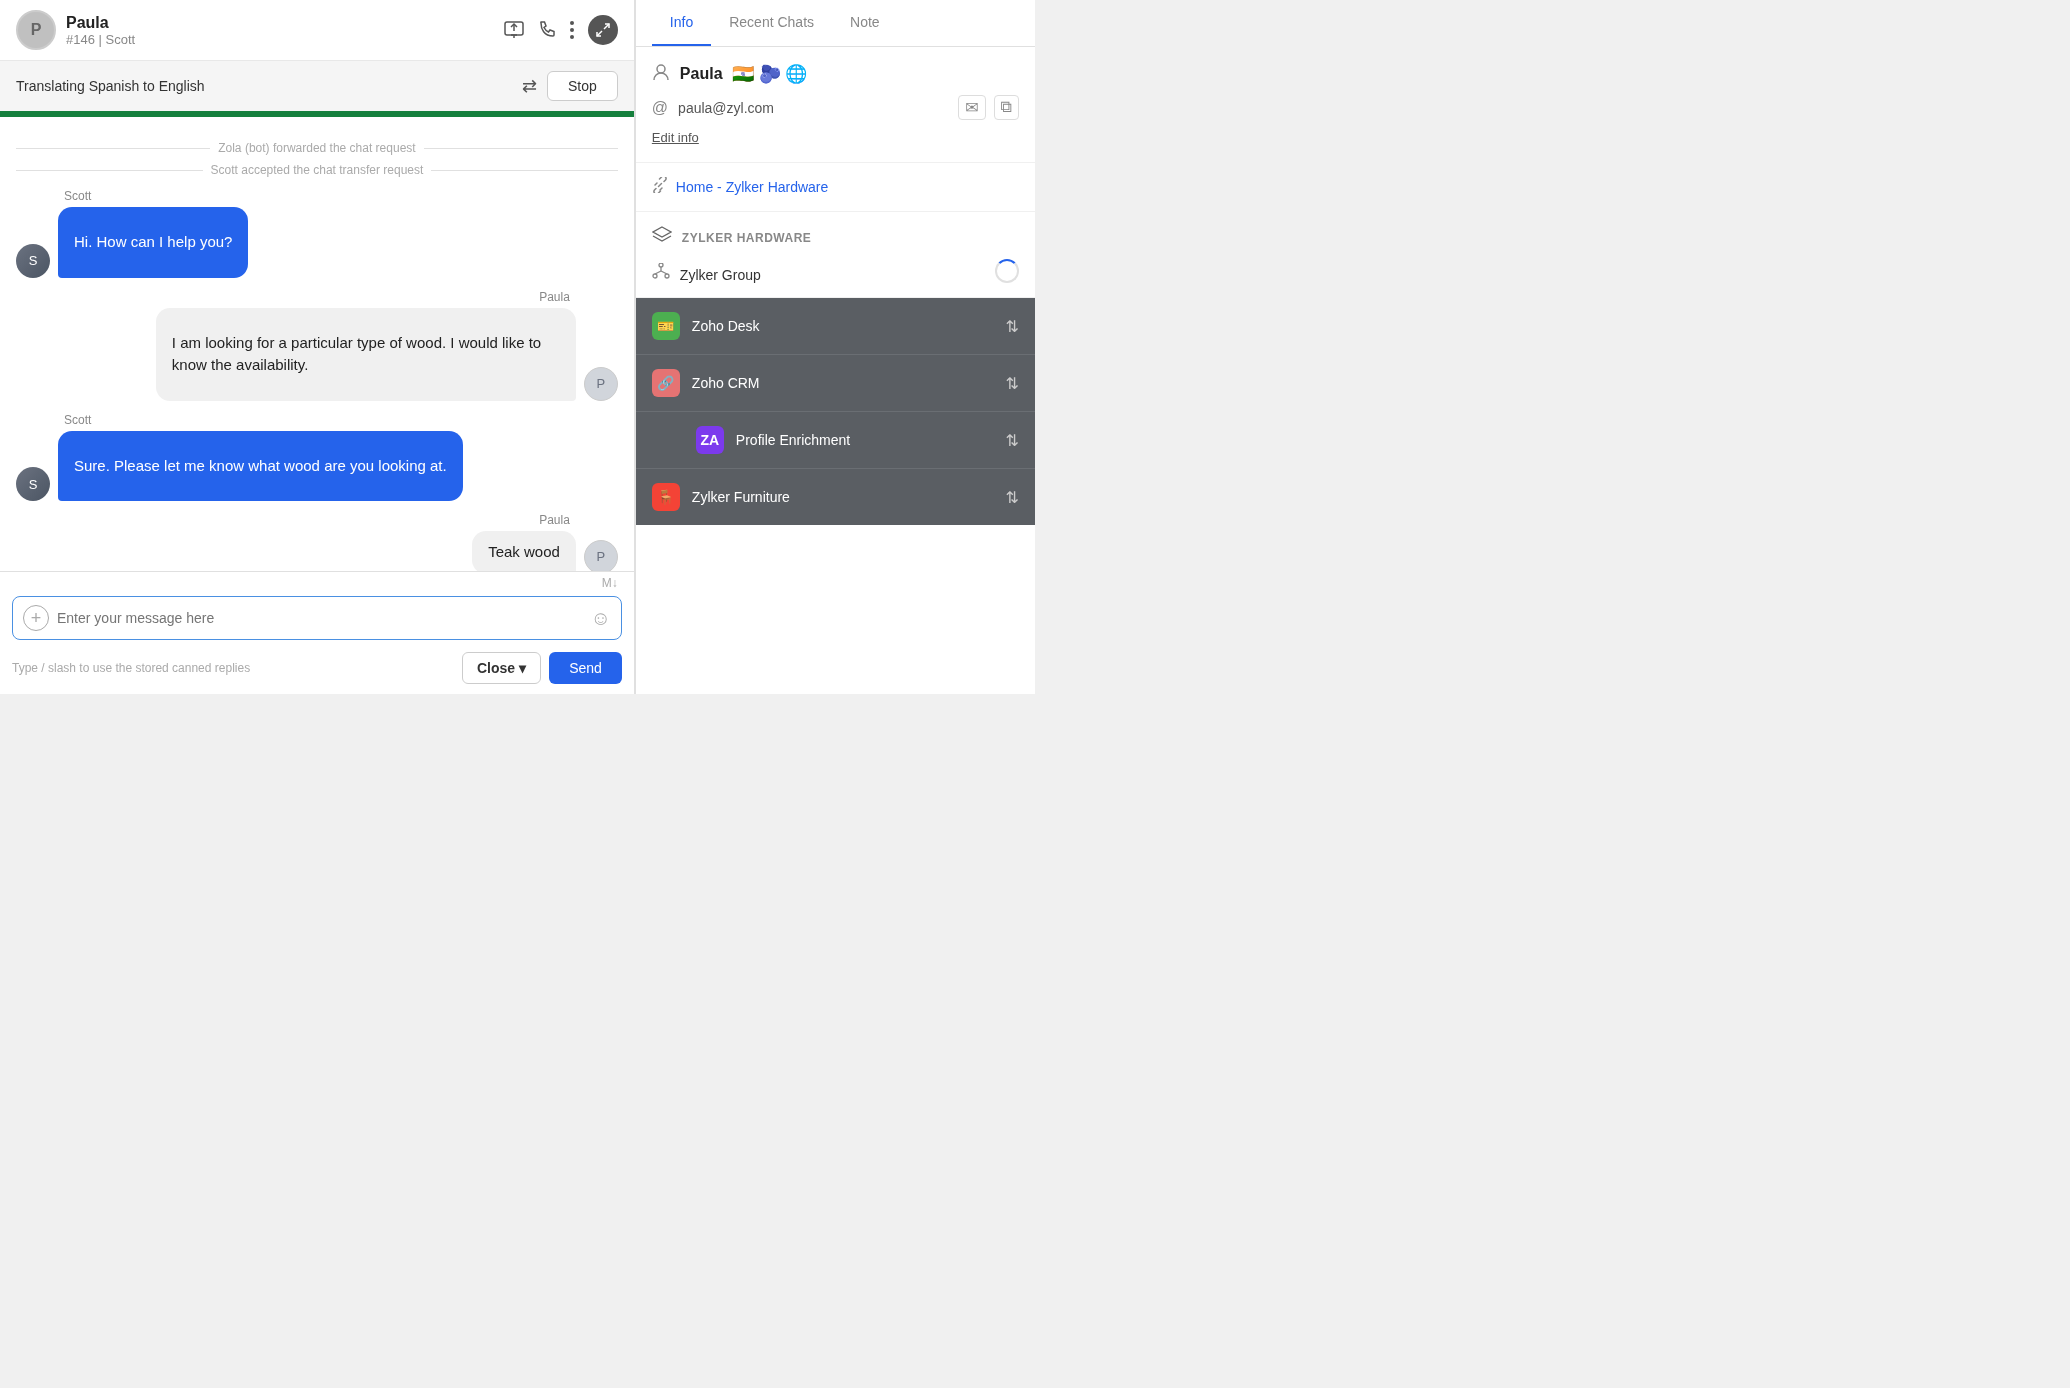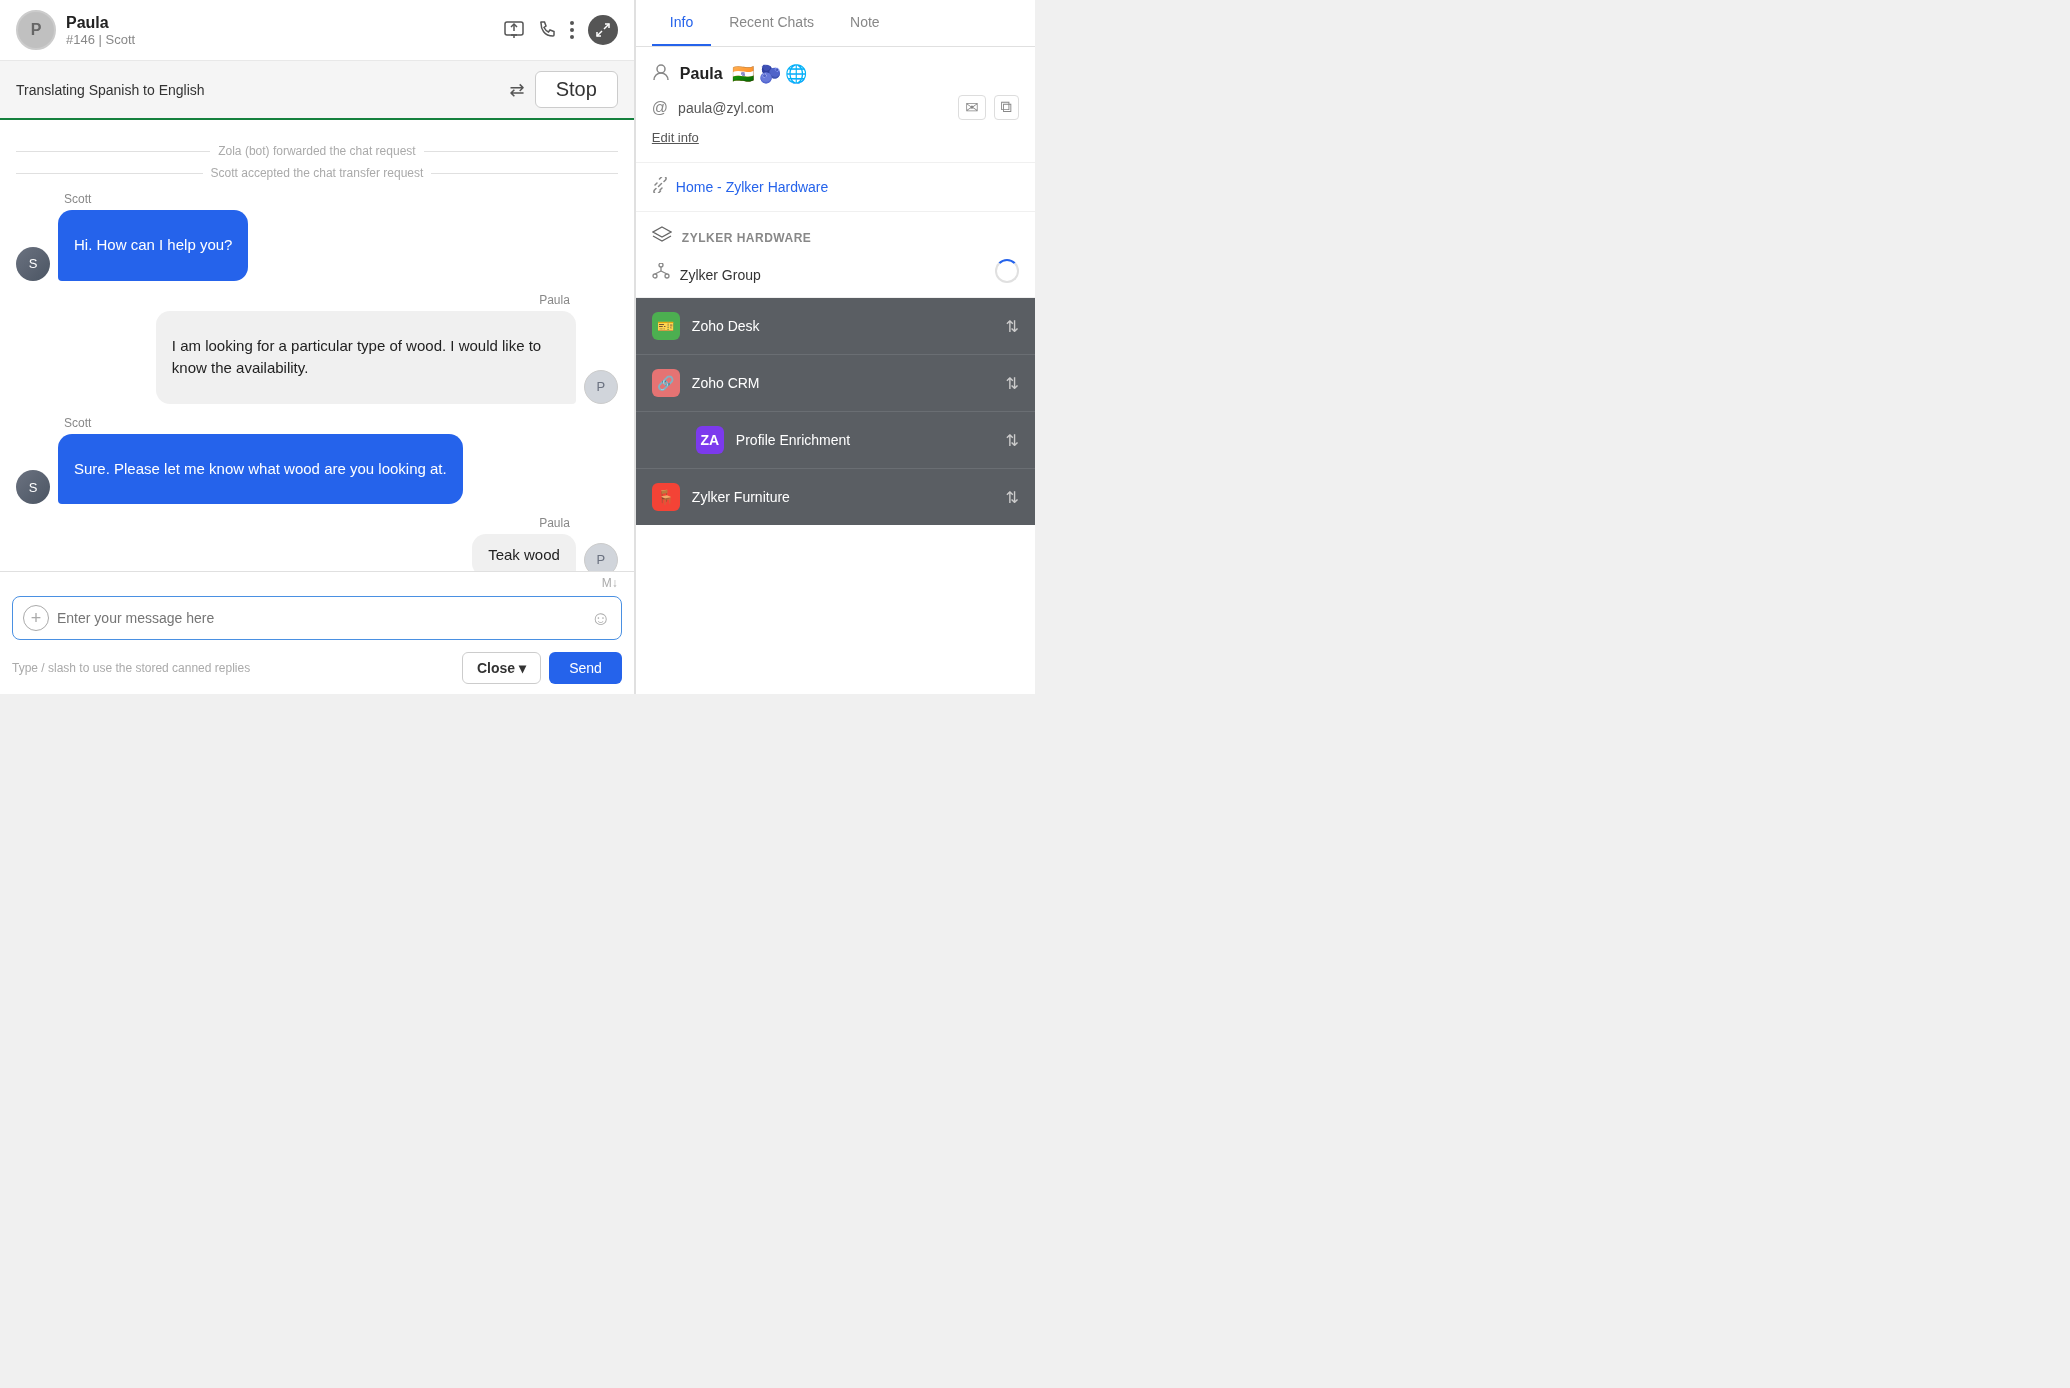--- a/index.html
+++ b/index.html
@@ -81,39 +81,39 @@
       cursor: pointer;
     }
     .expand-btn svg { fill: white; }
 
     
     .translation-bar {
       display: flex;
       align-items: center;
       padding: 10px 16px;
       background: #f5f5f5;
-      border-bottom: 2px solid #15803d;
+      border-bottom: 6px solid #15803d;
       gap: 10px;
     }
     .translation-text {
       flex: 1;
       font-size: 14px;
       color: #333;
     }
     .translate-icon {
       font-size: 18px;
       color: #555;
       cursor: pointer;
     }
     .stop-btn {
       padding: 6px 20px;
       border: 1px solid #ccc;
       border-radius: 6px;
       background: #fff;
-      font-size: 20px;
+      font-size: 14px;
       cursor: pointer;
       color: #333;
       font-weight: 500;
     }
 
     
     .messages-area {
       flex: 1;
       overflow-y: auto;
       padding: 16px;

